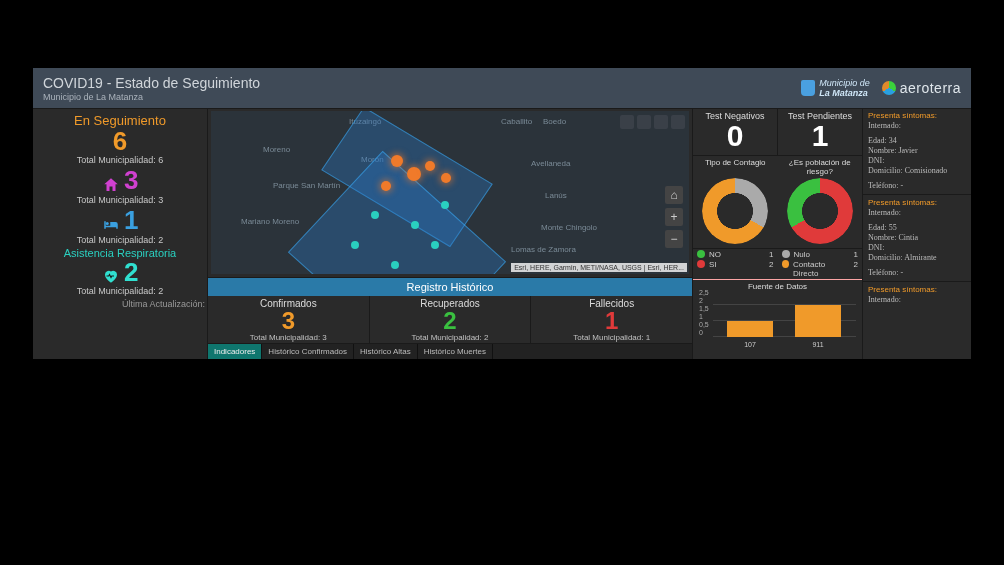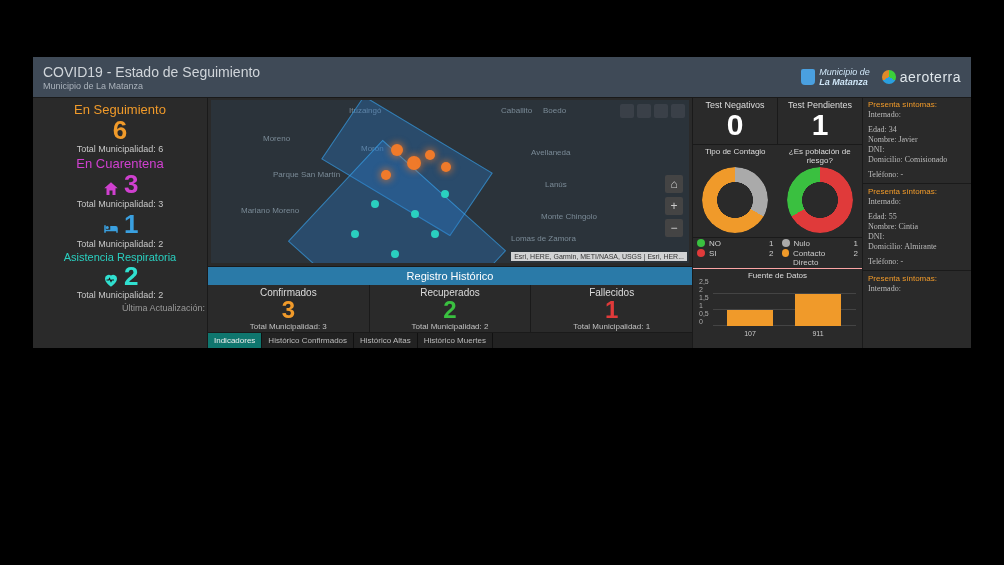--- a/index.html
+++ b/index.html
@@ -1,16 +1,16 @@
 <!DOCTYPE html>
 <html><head>
 <meta charset="utf-8">
 <style>
   html,body{margin:0;padding:0;background:#000;font-family:Arial,Helvetica,sans-serif;color:#e0e0e0;}
-  .frame{width:1004px;height:397px;margin:4px auto;position:relative;box-sizing:border-box;}
+  .frame{width:1004px;height:397px;margin:15px auto;position:relative;box-sizing:border-box;}
   .dash{position:absolute;left:32px;top:52px;right:32px;bottom:52px;background:#2a2a2a;border:1px solid #000;}
   .header{height:40px;background:#3f4a57;border-bottom:1px solid #1a1a1a;display:flex;align-items:center;padding:0 10px;justify-content:space-between;}
   .header-left .title{color:#d0d5da;font-size:14px;}
   .header-left .sub{color:#aab2bb;font-size:9px;margin-top:1px;}
   .header-right{display:flex;align-items:center;gap:12px;}
   .brand1{display:flex;align-items:center;gap:4px;color:#cfe6f7;font-size:9px;}
   .brand1 .b1a{font-style:italic;}
   .brand1 .b1b{font-weight:bold;font-style:italic;}
   .brand2{display:flex;align-items:center;gap:4px;color:#dfe6eb;font-size:14px;letter-spacing:0.5px;}
   .brand2 .globe{width:14px;height:14px;border-radius:50%;background:conic-gradient(#3bd13b 0 120deg,#2aa0e0 120deg 240deg,#e08a2a 240deg 360deg);}
@@ -108,21 +108,20 @@
       </div>
     </div>
 
     <div class="body">
 
       <div class="col col-left">
         <div class="metric-label c-orange">En Seguimiento</div>
         <div class="metric-val c-orange">6</div>
         <div class="metric-sub">Total Municipalidad: 6</div>
 
-        <div class="metric-label c-magenta">En Cuarentena</div>
         <div>
           <svg class="icon" viewBox="0 0 24 24">
               <path fill="#d040d0" d="M12 3l9 8h-3v9h-4v-6h-4v6H6v-9H3z"></path>
             </svg>
           <span class="metric-val c-magenta">3</span>
         </div>
         <div class="metric-sub">Total Municipalidad: 3</div>
 
         <div>
           <svg class="icon" viewBox="0 0 24 24">

